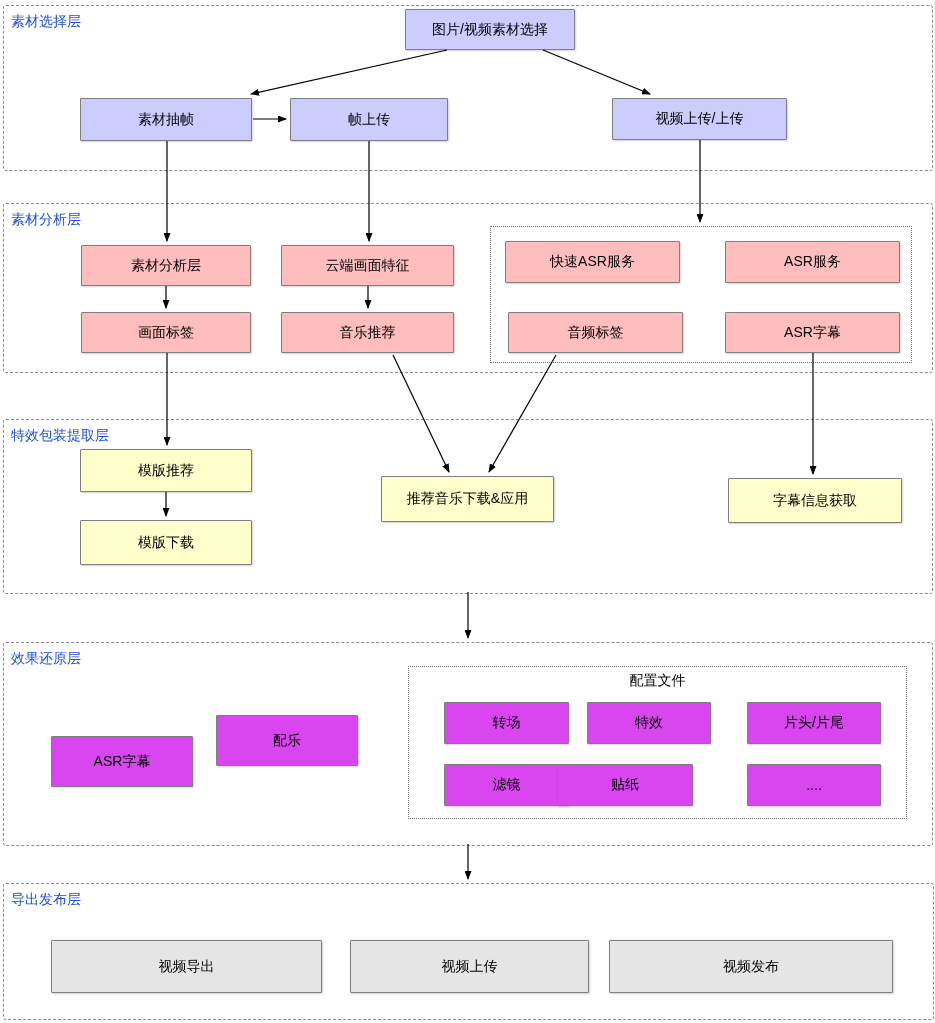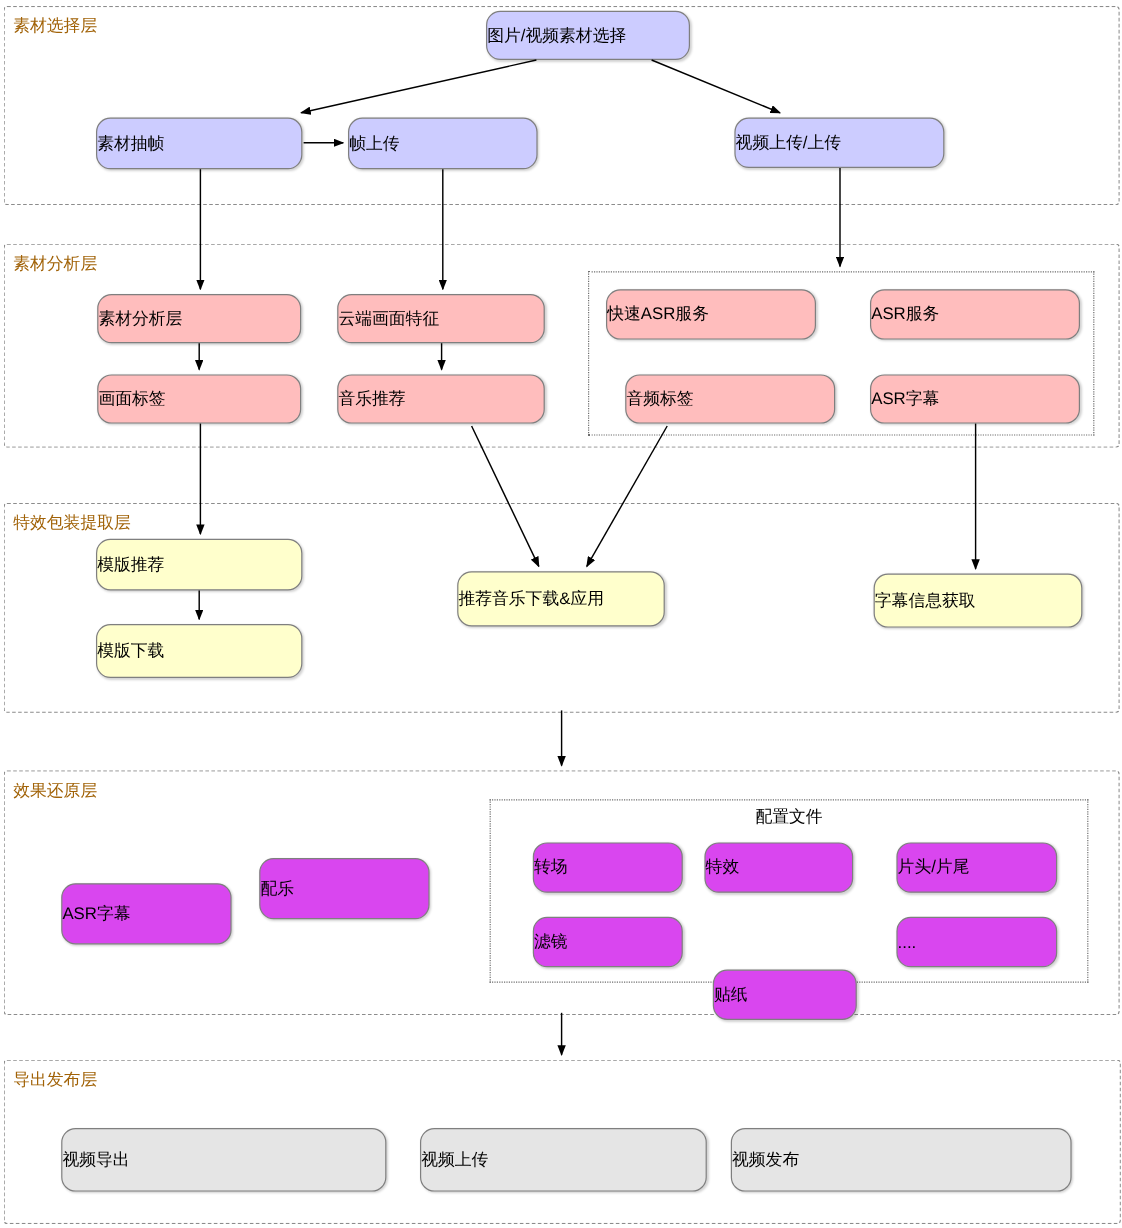--- a/index.html
+++ b/index.html
@@ -1,26 +1,26 @@
 <!DOCTYPE html>
 <html><head>
 <meta charset="utf-8">
 <style>
   html,body{margin:0;padding:0;background:#fff;}
   body{font-family:"Liberation Sans","DejaVu Sans",sans-serif;color:#000;}
   #stage{position:relative;width:935px;height:1023px;background:#fff;overflow:hidden;}
 
   .layer{position:absolute;border:1px dashed #8c8c8c;border-radius:3px;background:transparent;}
-  .layer-label{position:absolute;left:7px;top:7px;font-size:14px;color:#a16207;white-space:nowrap;}
+  .layer-label{position:absolute;left:7px;top:7px;font-size:14px;color:#1d4ed8;white-space:nowrap;}
 
   .subgroup{position:absolute;border:1px dotted #6e6e6e;background:transparent;}
   .subgroup-label{position:absolute;top:5px;left:0;width:100%;text-align:center;font-size:14px;}
 
-  .node{position:absolute;display:flex;align-items:center;
-        border:1px solid #7f7f7f;border-radius:12px;font-size:14px;text-align:center;
+  .node{position:absolute;display:flex;align-items:center;justify-content:center;
+        border:1px solid #7f7f7f;border-radius:1px;font-size:14px;text-align:center;
         box-shadow:1px 1px 2px rgba(0,0,0,0.18);box-sizing:border-box;white-space:nowrap;}
   .purple{background:#ccccff;}
   .pink{background:#ffbdbd;}
   .yellow{background:#ffffcc;}
   .green{background:#d946ef;}
   .cyan{background:#e5e5e5;}
 
   svg.arrows{position:absolute;left:0;top:0;width:935px;height:1023px;pointer-events:none;}
   svg.arrows line{stroke:#000;stroke-width:1.2;}
 </style>
@@ -60,21 +60,21 @@
     </div>
   <div class="node pink" style="left:725px;top:241px;width:175px;height:42px;">
       <span>ASR服务</span>
     </div>
   <div class="node pink" style="left:81px;top:312px;width:170px;height:41px;">
       <span>画面标签</span>
     </div>
   <div class="node pink" style="left:281px;top:312px;width:173px;height:41px;">
       <span>音乐推荐</span>
     </div>
-  <div class="node pink" style="left:521px;top:312px;width:175px;height:41px;">
+  <div class="node pink" style="left:508px;top:312px;width:175px;height:41px;">
       <span>音频标签</span>
     </div>
   <div class="node pink" style="left:725px;top:312px;width:175px;height:41px;">
       <span>ASR字幕</span>
     </div>
 
   <div class="layer" style="left:3px;top:419px;width:928px;height:173px;">
     <span class="layer-label">特效包装提取层</span>
   </div>
   <div class="node yellow" style="left:80px;top:449px;width:172px;height:43px;">
@@ -107,21 +107,21 @@
     </div>
   <div class="node green" style="left:587px;top:702px;width:124px;height:42px;">
       <span>特效</span>
     </div>
   <div class="node green" style="left:747px;top:702px;width:134px;height:42px;">
       <span>片头/片尾</span>
     </div>
   <div class="node green" style="left:444px;top:764px;width:125px;height:42px;">
       <span>滤镜</span>
     </div>
-  <div class="node green" style="left:594px;top:764px;width:120px;height:42px;margin-top:44px;">
+  <div class="node green" style="left:557px;top:764px;width:136px;height:42px;">
       <span>贴纸</span>
     </div>
   <div class="node green" style="left:747px;top:764px;width:134px;height:42px;">
       <span>....</span>
     </div>
 
   <div class="layer" style="left:3px;top:883px;width:929px;height:135px;">
     <span class="layer-label">导出发布层</span>
   </div>
   <div class="node cyan" style="left:51px;top:940px;width:271px;height:53px;">

